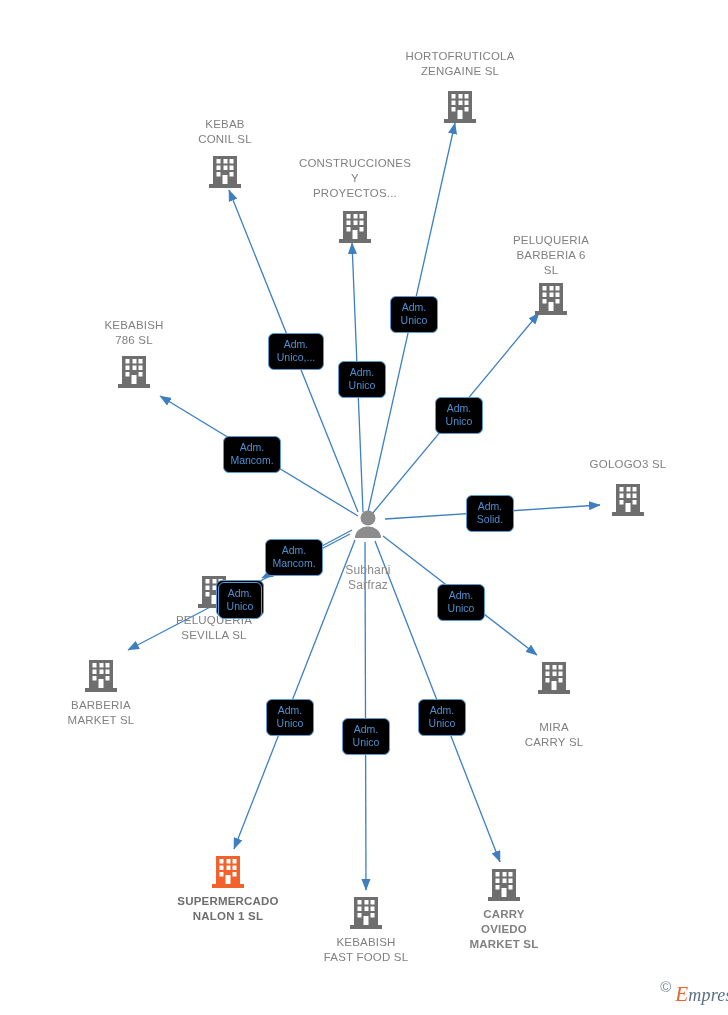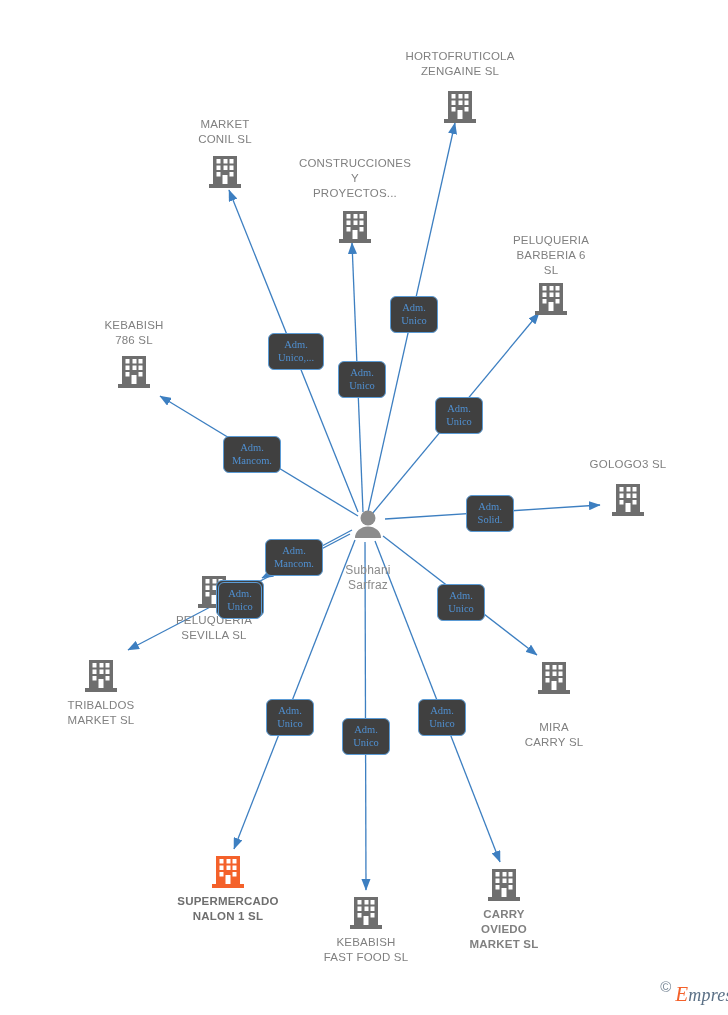--- a/index.html
+++ b/index.html
@@ -45,23 +45,23 @@
   .node-label.person {
     color: #8a8a8a;
     font-size: 12px;
   }
   
   .edge-badge {
     position: absolute;
     box-sizing: border-box;
     border: 1.4px solid #5b9bd5;
     border-radius: 6px;
-    background: #404040;
+    background: #000000;
     color: #4f8fd0;
-    font-family: Liberation Serif, serif;
+    font-family: Liberation Sans, sans-serif;
     font-size: 10.5px;
     line-height: 13px;
     text-align: center;
     padding: 4px 6px 5px 6px;
     white-space: pre-line;
   }
   
   #watermark {
     position: absolute;
     right: 8px;
@@ -270,34 +270,34 @@
         <g>
           <circle cx="368" cy="518" r="7.5" fill="#8c8c8c"></circle>
           <path d="M 355 538 a 13 11.5 0 0 1 26 0 z" fill="#8c8c8c"></path>
         </g>
       </g>
   </svg>
 
   <div id="labels-layer">
       <div class="node-label" style="left: 380px; top: 49px; width: 160px;">HORTOFRUTICOLA
 ZENGAINE  SL</div>
-      <div class="node-label" style="left: 165px; top: 117px; width: 120px;">MARKET
+      <div class="node-label" style="left: 165px; top: 117px; width: 120px;">KEBAB
 CONIL SL</div>
       <div class="node-label" style="left: 285px; top: 156px; width: 140px;">CONSTRUCCIONES
 Y
 PROYECTOS...</div>
       <div class="node-label" style="left: 491px; top: 233px; width: 120px;">PELUQUERIA
 BARBERIA 6
 SL</div>
       <div class="node-label" style="left: 74px; top: 318px; width: 120px;">KEBABISH
 786 SL</div>
       <div class="node-label" style="left: 563px; top: 457px; width: 130px;">GOLOGO3  SL</div>
       <div class="node-label" style="left: 154px; top: 613px; width: 120px;">PELUQUERIA
 SEVILLA  SL</div>
-      <div class="node-label" style="left: 41px; top: 698px; width: 120px;">TRIBALDOS
+      <div class="node-label" style="left: 41px; top: 698px; width: 120px;">BARBERIA
 MARKET  SL</div>
       <div class="node-label" style="left: 494px; top: 720px; width: 120px;">MIRA
 CARRY  SL</div>
       <div class="node-label highlight" style="left: 153px; top: 894px; width: 150px;">SUPERMERCADO
 NALON 1  SL</div>
       <div class="node-label" style="left: 301px; top: 935px; width: 130px;">KEBABISH
 FAST FOOD SL</div>
       <div class="node-label" style="left: 444px; top: 907px; width: 120px; font-weight: bold;">CARRY
 OVIEDO
 MARKET  SL</div>

